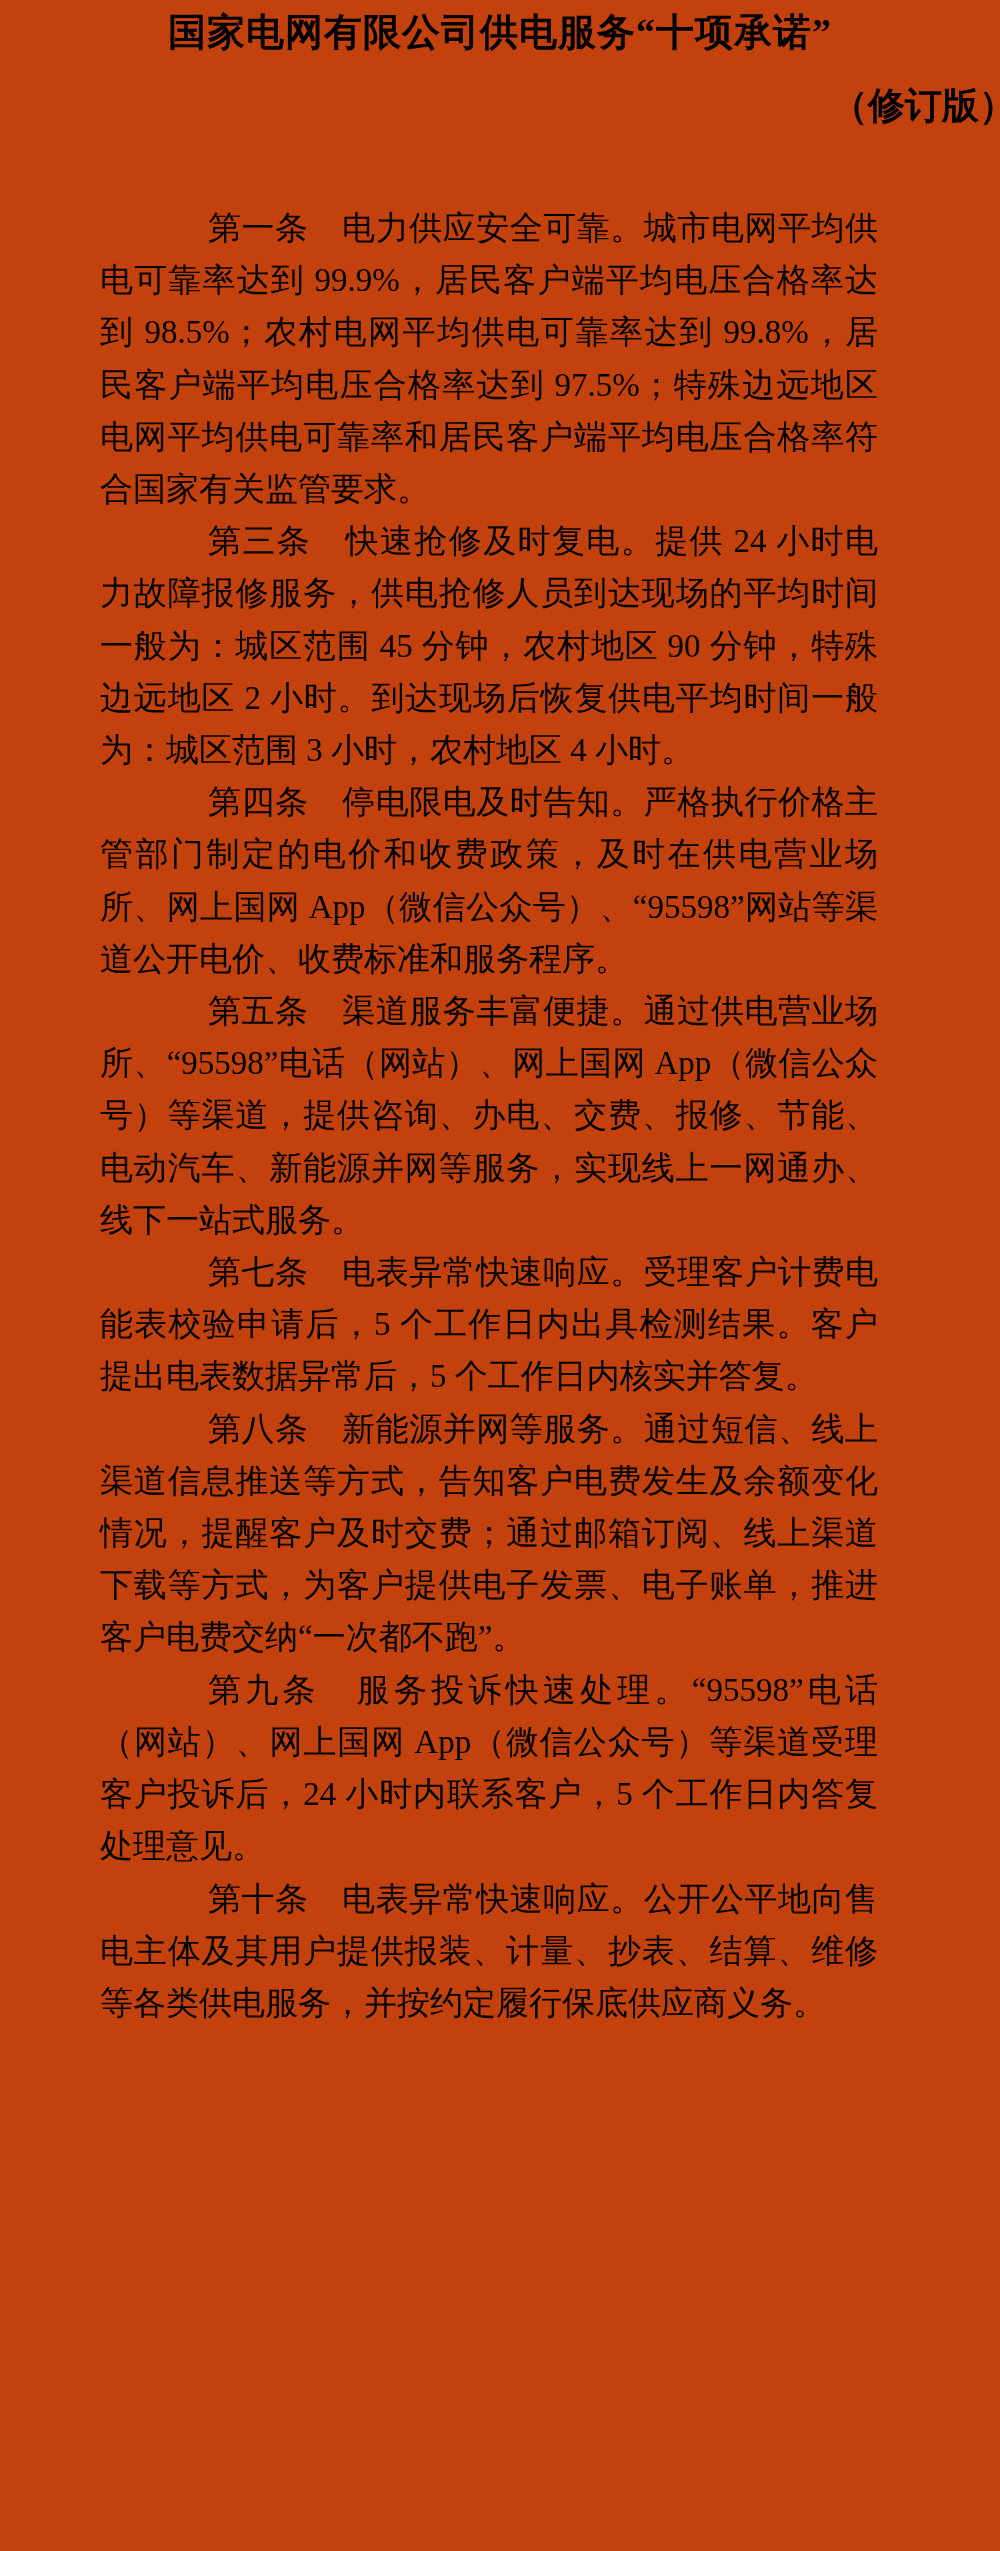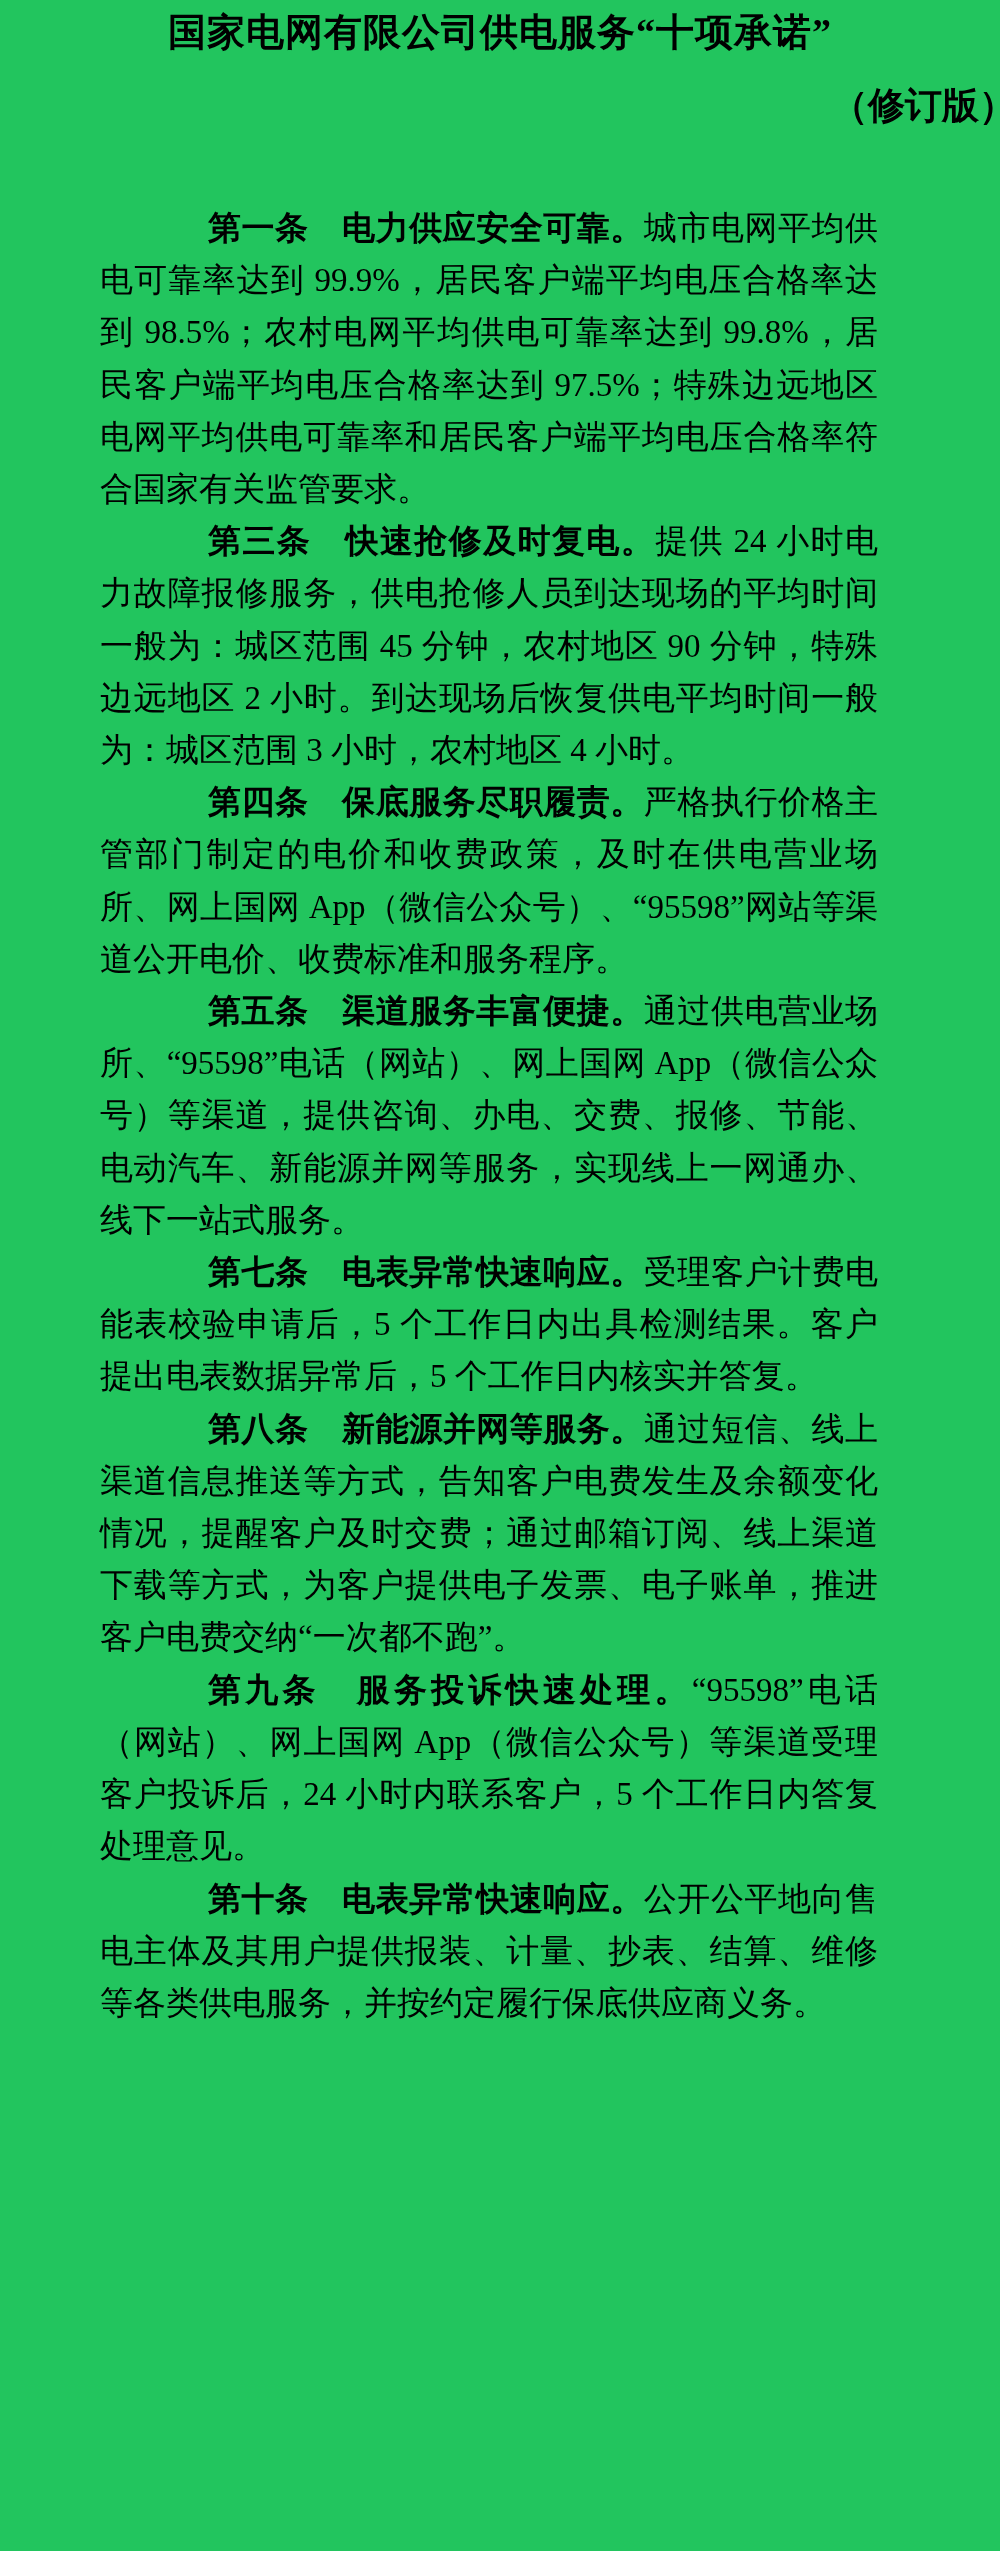--- a/index.html
+++ b/index.html
@@ -5,21 +5,21 @@
   html, body {
     margin: 0;
     padding: 0;
     background: #ffffff;
   }
   .page {
     position: relative;
     width: 1000px;
     height: 2551px;
     box-sizing: border-box;
-    background: #22c55e;
+    background: #c2410c;
     color: #000000;
     font-family: "Liberation Serif", serif;
     overflow: hidden;
     padding-top: 9px;
   }
   .doc-title {
     margin: 0;
     width: 100%;
     text-align: center;
     font-size: 38px;
@@ -42,32 +42,32 @@
   p.article {
     margin: 0;
     font-size: 33px;
     line-height: 52.2px;
     text-align: justify;
     text-indent: 108px;
     font-weight: normal;
     word-break: break-all;
   }
   p.article b.article-heading {
-    font-weight: bold;
+    font-weight: normal;
   }
 </style>
 </head>
 <body>
 
 <div class="page">
   <h1 class="doc-title">国家电网有限公司供电服务“十项承诺”</h1>
   <h2 class="doc-subtitle">（修订版）</h2>
   <div class="articles">
       <p class="article"><b class="article-heading">第一条　电力供应安全可靠。</b><span class="article-body">城市电网平均供电可靠率达到 99.9%，居民客户端平均电压合格率达到 98.5%；农村电网平均供电可靠率达到 99.8%，居民客户端平均电压合格率达到 97.5%；特殊边远地区电网平均供电可靠率和居民客户端平均电压合格率符合国家有关监管要求。</span></p>
       <p class="article"><b class="article-heading">第三条　快速抢修及时复电。</b><span class="article-body">提供 24 小时电力故障报修服务，供电抢修人员到达现场的平均时间一般为：城区范围 45 分钟，农村地区 90 分钟，特殊边远地区 2 小时。到达现场后恢复供电平均时间一般为：城区范围 3 小时，农村地区 4 小时。</span></p>
-      <p class="article"><b class="article-heading">第四条　保底服务尽职履责。</b><span class="article-body">严格执行价格主管部门制定的电价和收费政策，及时在供电营业场所、网上国网 App（微信公众号）、“95598”网站等渠道公开电价、收费标准和服务程序。</span></p>
+      <p class="article"><b class="article-heading">第四条　停电限电及时告知。</b><span class="article-body">严格执行价格主管部门制定的电价和收费政策，及时在供电营业场所、网上国网 App（微信公众号）、“95598”网站等渠道公开电价、收费标准和服务程序。</span></p>
       <p class="article"><b class="article-heading">第五条　渠道服务丰富便捷。</b><span class="article-body">通过供电营业场所、“95598”电话（网站）、网上国网 App（微信公众号）等渠道，提供咨询、办电、交费、报修、节能、电动汽车、新能源并网等服务，实现线上一网通办、线下一站式服务。</span></p>
       <p class="article"><b class="article-heading">第七条　电表异常快速响应。</b><span class="article-body">受理客户计费电能表校验申请后，5 个工作日内出具检测结果。客户提出电表数据异常后，5 个工作日内核实并答复。</span></p>
       <p class="article"><b class="article-heading">第八条　新能源并网等服务。</b><span class="article-body">通过短信、线上渠道信息推送等方式，告知客户电费发生及余额变化情况，提醒客户及时交费；通过邮箱订阅、线上渠道下载等方式，为客户提供电子发票、电子账单，推进客户电费交纳“一次都不跑”。</span></p>
       <p class="article"><b class="article-heading">第九条　服务投诉快速处理。</b><span class="article-body">“95598”电话（网站）、网上国网 App（微信公众号）等渠道受理客户投诉后，24 小时内联系客户，5 个工作日内答复处理意见。</span></p>
       <p class="article"><b class="article-heading">第十条　电表异常快速响应。</b><span class="article-body">公开公平地向售电主体及其用户提供报装、计量、抄表、结算、维修等各类供电服务，并按约定履行保底供应商义务。</span></p>
     </div>
 </div>
 
 </body></html>

